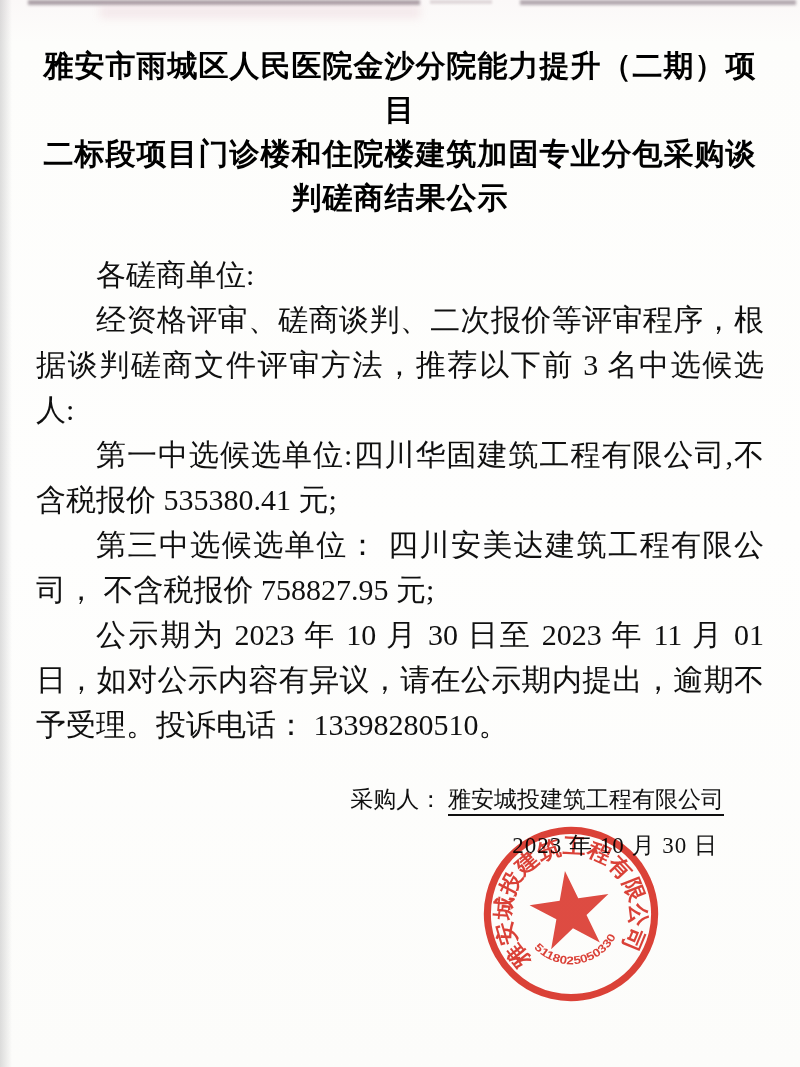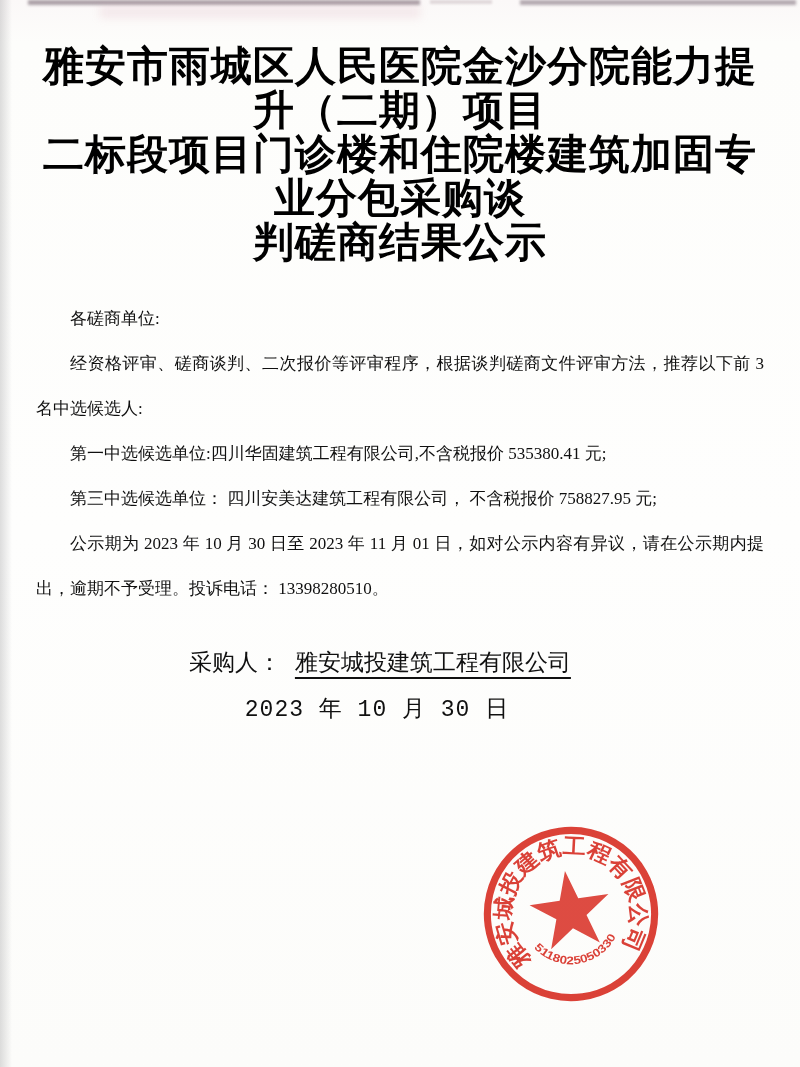--- a/index.html
+++ b/index.html
@@ -22,46 +22,46 @@
   .smudge.s1 { left: 28px;  top: 0; width: 392px; height: 5px; background: rgba(92,72,86,0.5);  filter: blur(1.5px); }
   .smudge.s2 { left: 520px; top: 0; width: 276px; height: 5px; background: rgba(92,72,86,0.45); filter: blur(1.5px); }
   .smudge.s3 { left: 430px; top: 0; width: 62px;  height: 4px; background: rgba(130,105,115,0.22); filter: blur(1px); }
   .smudge.s4 { left: 100px; top: 6px; width: 320px; height: 12px; background: rgba(214,165,178,0.20); filter: blur(4px); }
 
   .content { position: relative; padding: 44px 36px 0 36px; }
 
   .doc-title {
     font-family: "Liberation Sans", "DejaVu Sans", sans-serif;
     font-weight: 700;
-    font-size: 41px;
+    font-size: 30px;
     line-height: 44px;
     text-align: center;
     color: #000;
     letter-spacing: 1px;
   }
 
   .body-text {
     margin-top: 32px;
     font-family: "Liberation Serif", "DejaVu Serif", serif;
-    font-size: 17px;
+    font-size: 30px;
     line-height: 45px;
     color: #101010;
   }
   .salutation { text-indent: 0; }
   .body-text p {
     text-indent: 2em;
     text-align: justify;
   }
 
   .signature {
     margin-top: 30px;
-    font-family: Liberation Mono, monospace;
+    font-family: Liberation Serif, serif;
     font-size: 23px;
     line-height: 46px;
-    text-align: center;
+    text-align: right;
     color: #101010;
   }
   .sig-line { padding-right: 40px; }
   .sig-company {
     text-decoration: underline;
     text-decoration-thickness: 2px;
     text-underline-offset: 7px;
   }
   .sig-date { padding-right: 46px; letter-spacing: 1px; }
 

